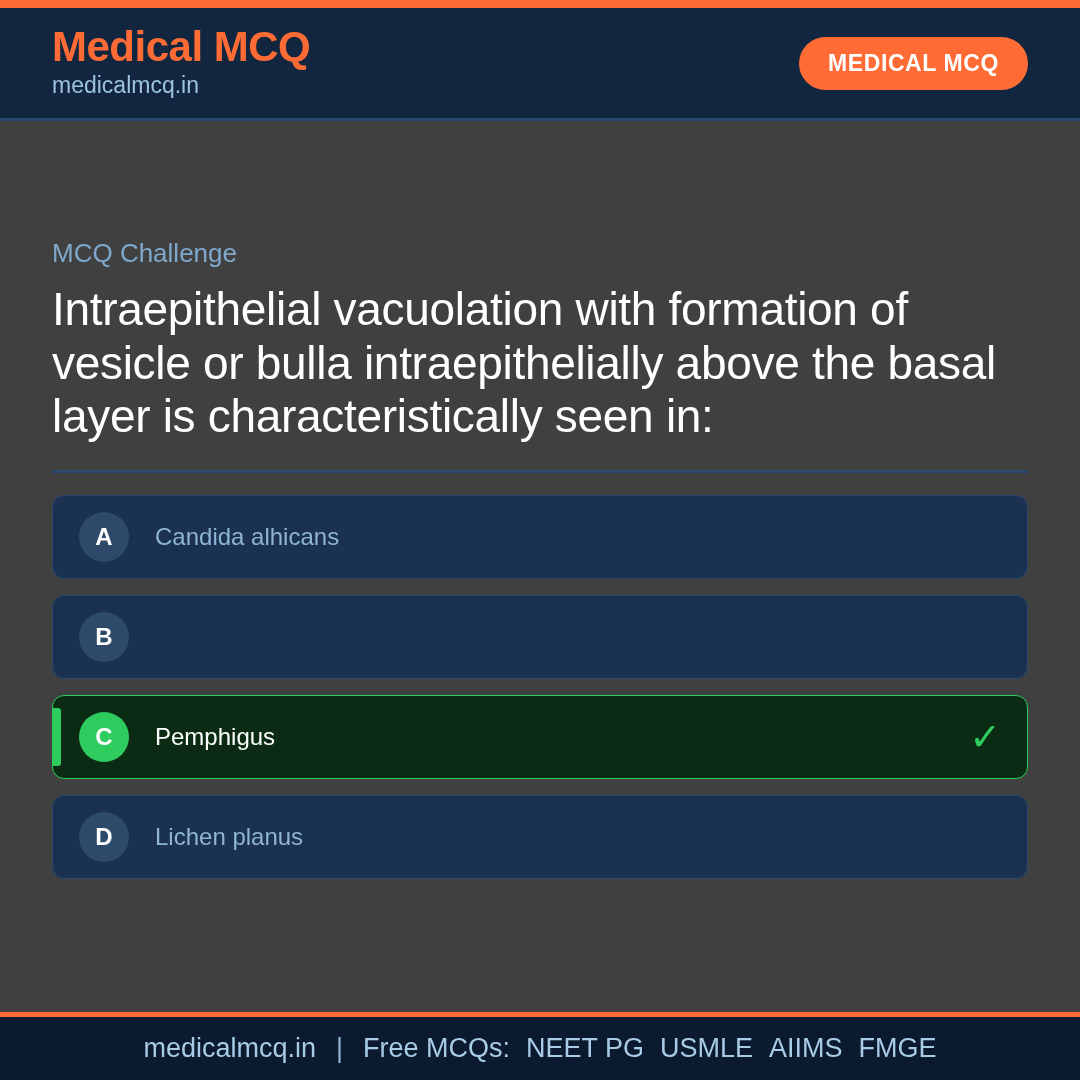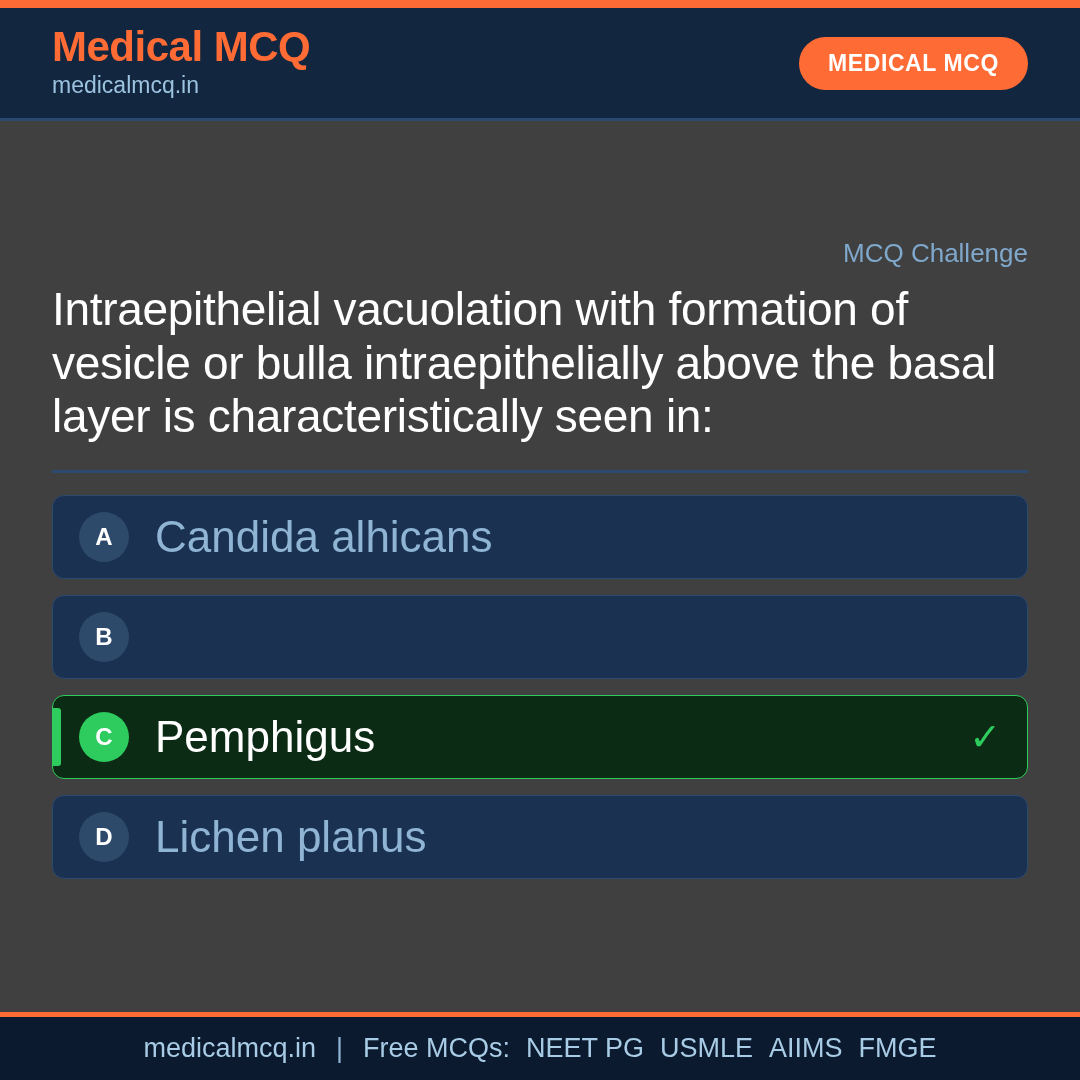--- a/index.html
+++ b/index.html
@@ -73,21 +73,20 @@
     display:flex;
     flex-direction:column;
     position:relative;
   }
 
   .eyebrow {
     margin-top:117px;
     font-size:26px;
     color:#7FA8CC;
     line-height:1.2;
-    text-align:right;
   }
 
   .question {
     margin-top:14px;
     font-size:46px;
     font-weight:normal;
     color:#FFFFFF;
     line-height:1.16;
     letter-spacing:-0.3px;
   }
@@ -128,21 +127,21 @@
     color:#FFFFFF;
     font-size:24px;
     font-weight:bold;
     display:flex;
     align-items:center;
     justify-content:center;
   }
 
   .option-text {
     margin-left:26px;
-    font-size:44px;
+    font-size:24px;
     color:#8FB4D4;
     line-height:1.2;
     flex:1 1 auto;
   }
 
   .option-check {
     flex:0 0 auto;
     font-size:38px;
     color:#2ECC5E;
     line-height:1;

